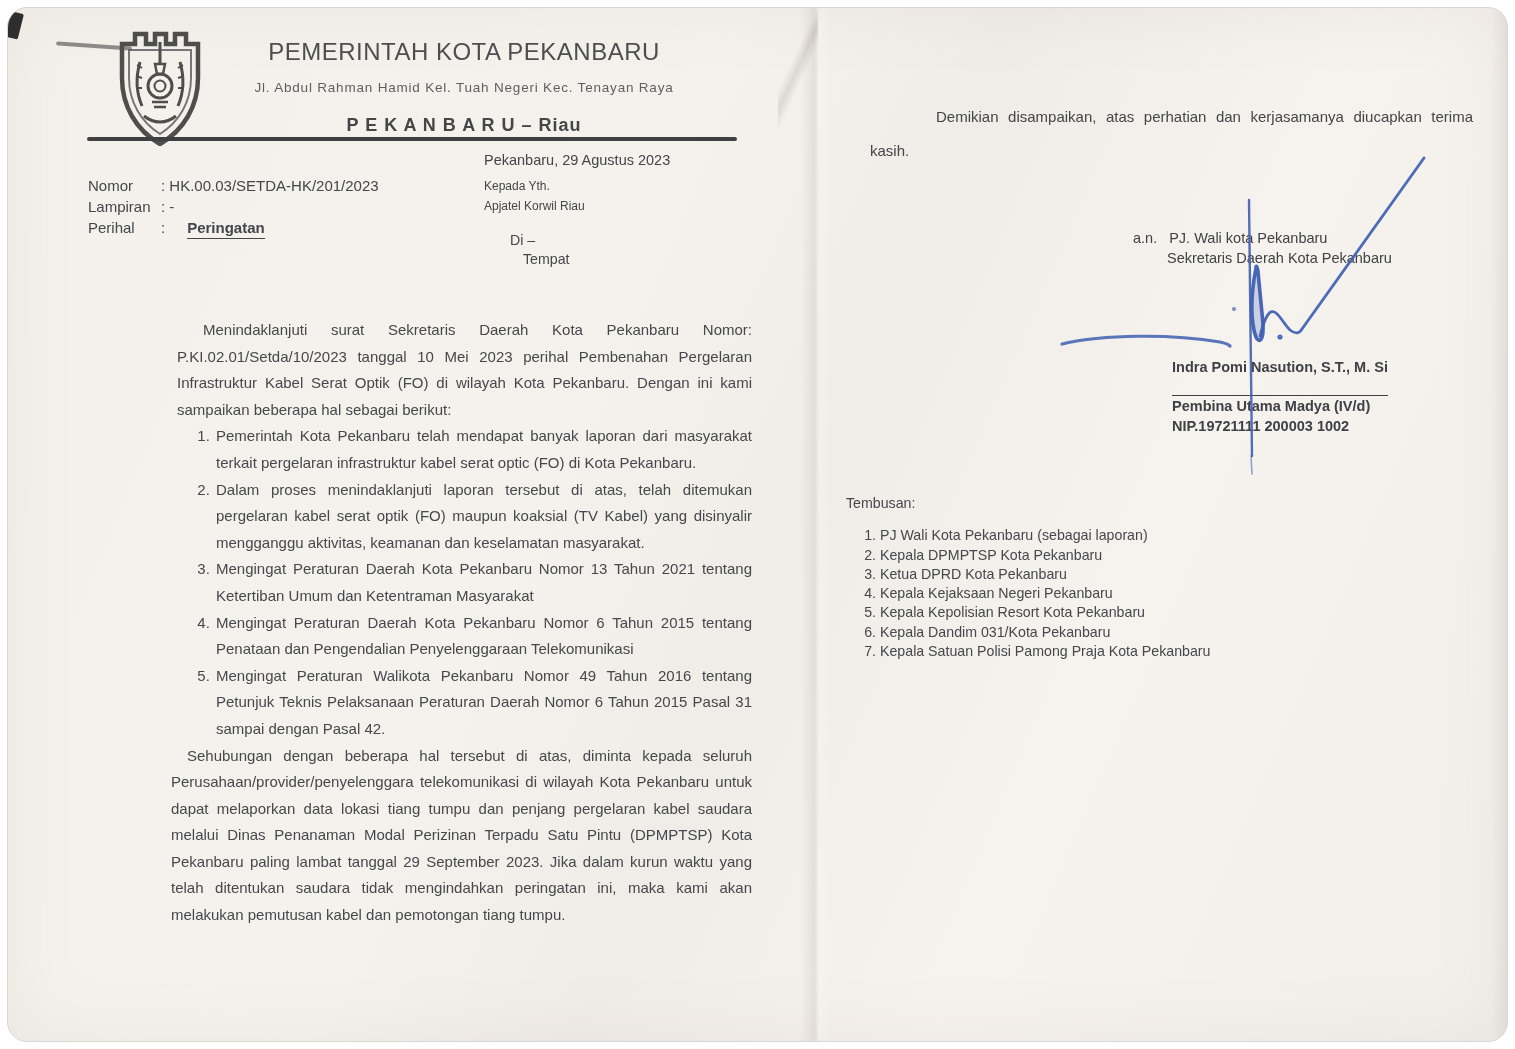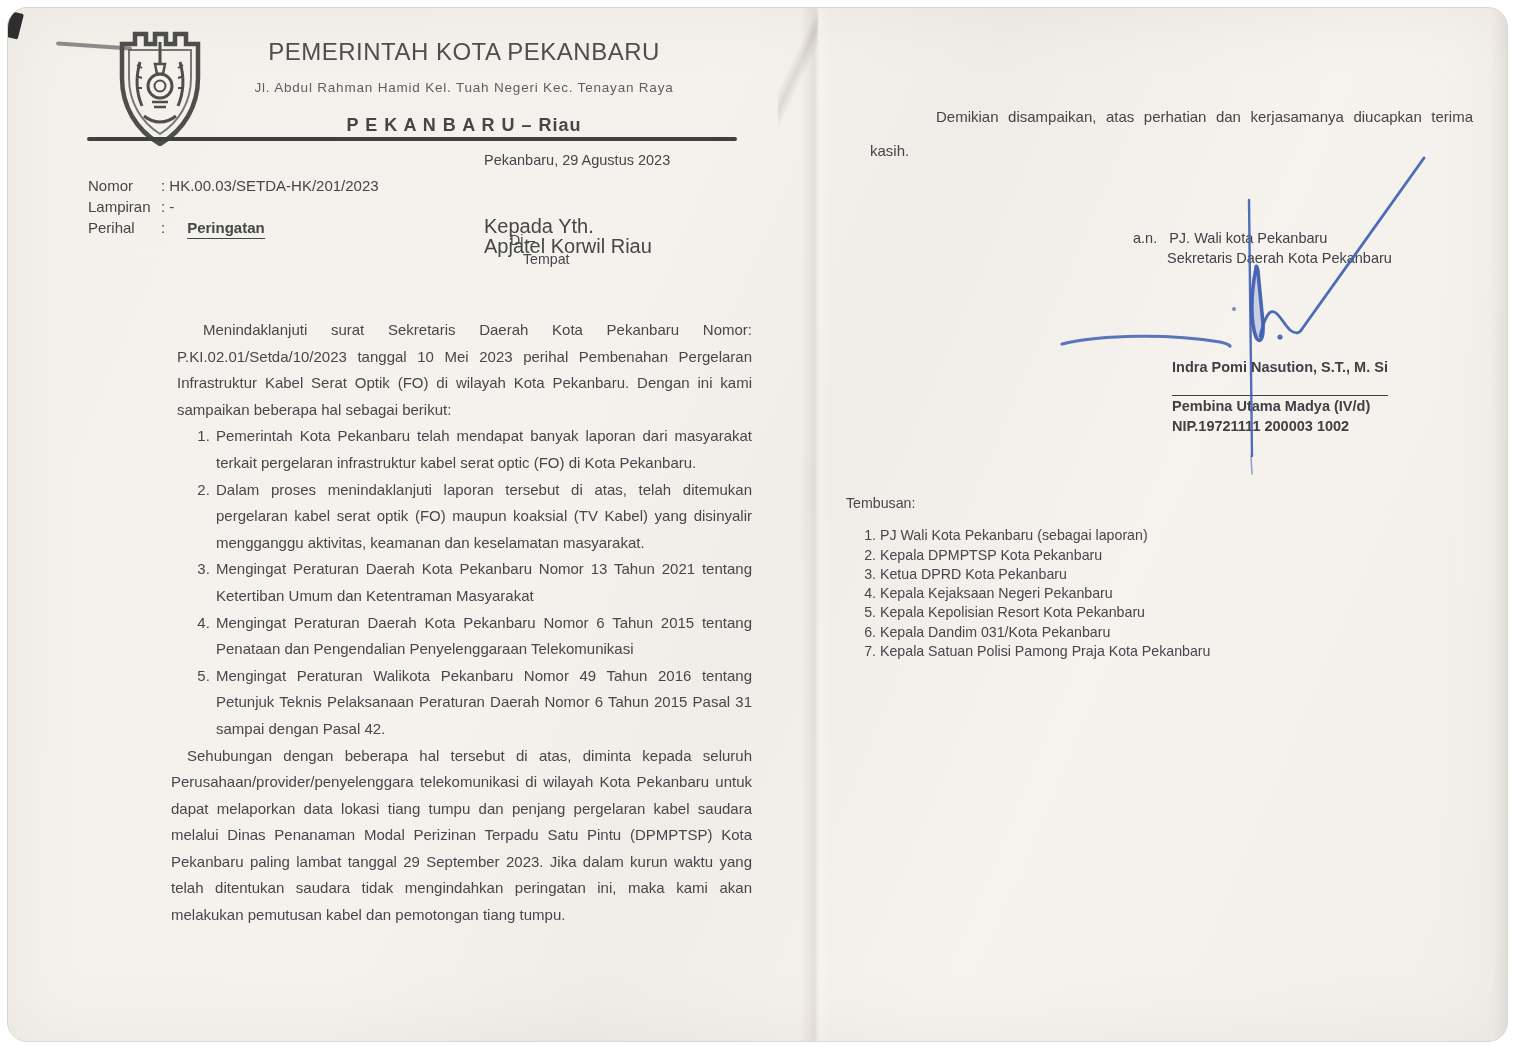--- a/index.html
+++ b/index.html
@@ -32,21 +32,21 @@
   #lh2 { font-size:28px; font-weight:bold; letter-spacing:1px; color:#3c3e40; margin-top:1px; }
   #lh3 { font-size:13.5px; letter-spacing:.8px; color:#5d5f61; margin-top:14px; }
   #lh4 { font-size:18px; font-weight:bold; letter-spacing:1px; color:#444648; margin-top:20px; }
   #rule { left:79px; top:129px; width:650px; height:4px; background:#3e4042; border-radius:2px; }
   
   #dateline { left:476px; top:144px; font-size:14.5px; }
   #meta { left:80px; top:167px; font-size:15px; line-height:21px; }
   .meta-row { display:flex; }
   .mlabel { width:73px; }
   .munder { font-weight:bold; border-bottom:1.6px solid #44474a; margin-left:22px; }
-  #recipient { left:476px; top:169px; font-size:20px; line-height:19.5px;margin-top:40px; }
+  #recipient { left:476px; top:169px; font-size:12px; line-height:19.5px; }
   #di { left:472px; top:224px; font-size:14.2px;margin-left:30px; }
   #tempat { left:515px; top:243px; font-size:14.2px; }
   
   #body-text { left:163px; top:309px; width:581px; font-size:15px; line-height:26.6px;
     text-align:justify; color:#45484c; }
   #body-text p.p1 { text-indent:26px; margin-left:6px; }
   #body-text ol { margin:0 0 0 0; padding-left:43px; }
   #body-text ol li { text-align:justify; padding-left:2px; }
   #body-text p.p2 { text-indent:16px; }
   

